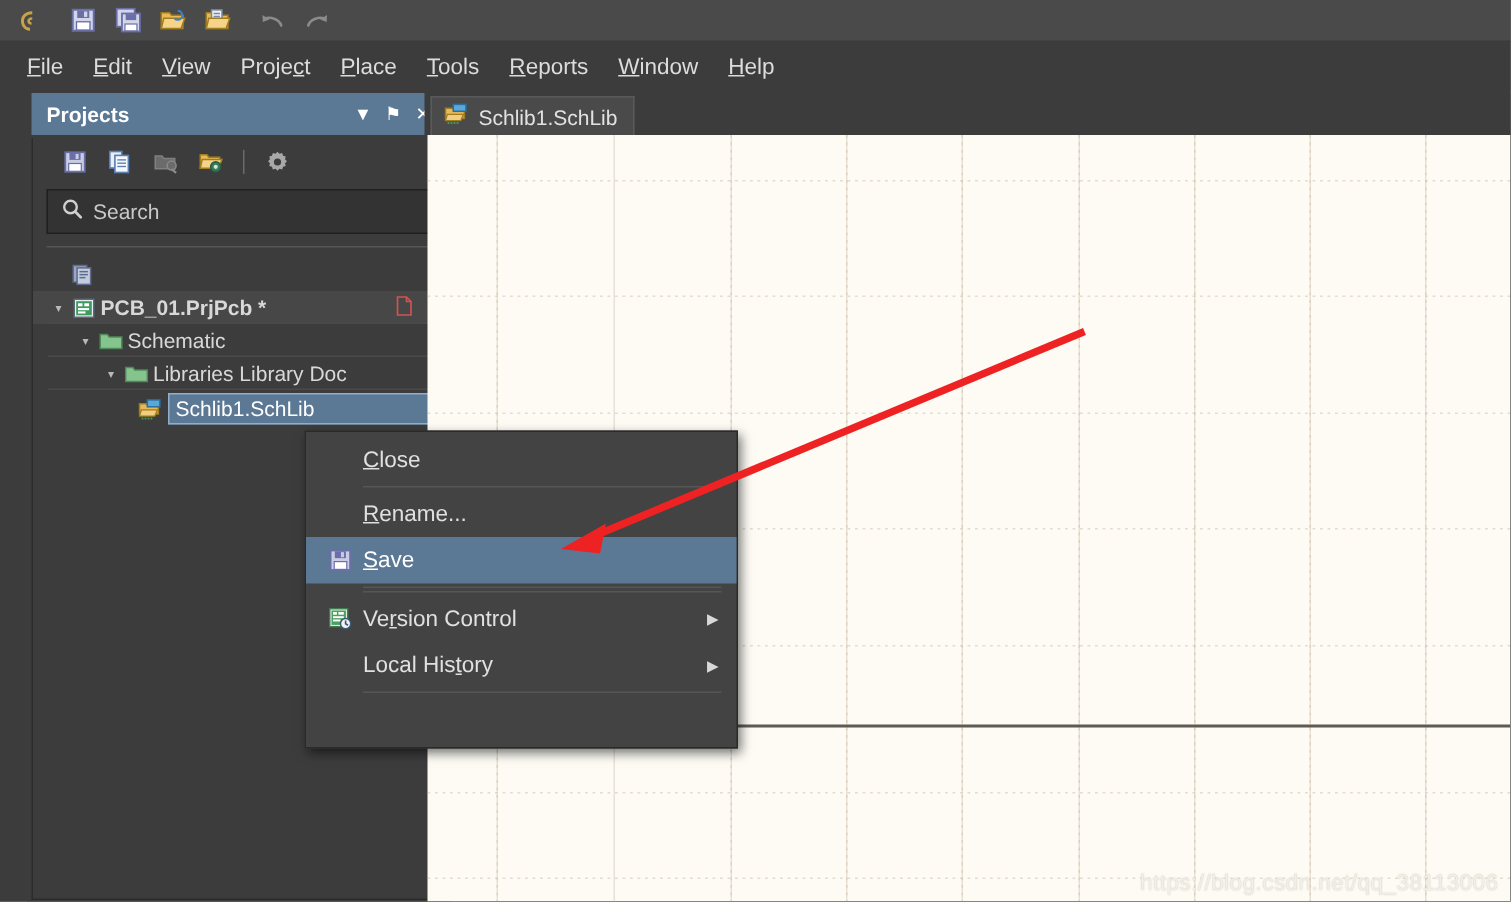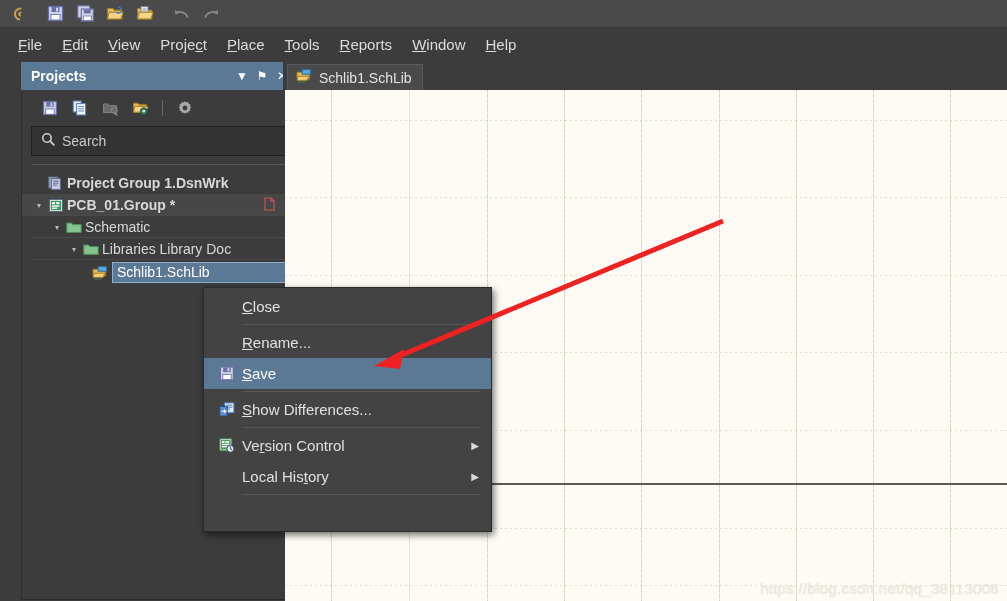--- a/index.html
+++ b/index.html
@@ -448,36 +448,35 @@
           <span class="twisty"></span>
           <span class="ticon">
             <svg width="16" height="15" viewBox="0 0 16 15">
               <rect x="0.8" y="1" width="9" height="11" fill="#9aa6c4" stroke="#5e6b8c" stroke-width="1"></rect>
               <rect x="3.4" y="2.6" width="9" height="11" fill="#c3cbdf" stroke="#5e6b8c" stroke-width="1"></rect>
               <rect x="5" y="4.6" width="5.6" height="1" fill="#5e6b8c"></rect>
               <rect x="5" y="6.6" width="5.6" height="1" fill="#5e6b8c"></rect>
               <rect x="5" y="8.6" width="4" height="1" fill="#5e6b8c"></rect>
             </svg>
           </span>
-          <span class="tlabel bold">Project Group 1.DsnWrk</span>
         </div>
 
         <div class="tree-row sel-dark" style="padding-left:10px;">
           <span class="twisty">▾</span>
           <span class="ticon">
             <svg width="16" height="15" viewBox="0 0 16 15">
               <rect x="1.5" y="1.5" width="13" height="12" fill="#e8eef4" stroke="#5a6a78" stroke-width="1"></rect>
               <rect x="2.8" y="2.8" width="10.4" height="9.4" fill="#3f9a5e"></rect>
               <rect x="4" y="4.2" width="3" height="2" fill="#ffffff"></rect>
               <rect x="8.2" y="4.2" width="3.2" height="2" fill="#ffffff"></rect>
               <rect x="4" y="7.4" width="7.4" height="1.4" fill="#ffffff"></rect>
               <rect x="4" y="9.6" width="5" height="1.4" fill="#ffffff"></rect>
             </svg>
           </span>
-          <span class="tlabel bold">PCB_01.Group *</span>
+          <span class="tlabel bold">PCB_01.PrjPcb *</span>
           <span class="rdoc">
             <svg width="11" height="14" viewBox="0 0 11 14">
               <path d="M1 1 L7 1 L10 4 L10 13 L1 13 Z" fill="none" stroke="#d4544f" stroke-width="1.1"></path>
               <path d="M7 1 L7 4 L10 4" fill="none" stroke="#d4544f" stroke-width="1.1"></path>
             </svg>
           </span>
           <span class="row-underline"></span>
         </div>
 
         <div class="tree-row" style="padding-left:28px;">
@@ -586,33 +585,20 @@
           <rect x="4.2" y="1.5" width="7.4" height="4.6" fill="#6a6fa8"></rect>
           <rect x="8.3" y="2.1" width="2" height="3.4" fill="#c9cde4"></rect>
           <rect x="3.8" y="8.4" width="8.4" height="5.2" fill="#ffffff" stroke="#6a6fa8" stroke-width="0.8"></rect>
         </svg>
       </span>
       <span class="ctx-label"><u>S</u>ave</span>
     </div>
 
     <div class="ctx-sep"></div>
 
-    <div class="ctx-item">
-      <span class="ctx-icon">
-        <svg width="16" height="15" viewBox="0 0 16 15">
-          <rect x="5.4" y="0.8" width="9.6" height="10" fill="#dfe8f5" stroke="#3f6fae" stroke-width="1"></rect>
-          <line x1="7" y1="3.2" x2="13.4" y2="3.2" stroke="#3f6fae" stroke-width="0.9"></line>
-          <line x1="7" y1="5.2" x2="13.4" y2="5.2" stroke="#3f6fae" stroke-width="0.9"></line>
-          <line x1="7" y1="7.2" x2="11" y2="7.2" stroke="#3f6fae" stroke-width="0.9"></line>
-          <rect x="0.8" y="4.4" width="7.4" height="9.6" fill="#5b8fd4" stroke="#2a4f82" stroke-width="1"></rect>
-          <path d="M2.4 9.2 L6.6 9.2 M5 7.6 L6.8 9.2 L5 10.8" stroke="#ffffff" stroke-width="1.1" fill="none"></path>
-        </svg>
-      </span>
-      <span class="ctx-label"><u>S</u>how Differences...</span>
-    </div>
 
     <div class="ctx-sep"></div>
 
     <div class="ctx-item">
       <span class="ctx-icon">
         <svg width="16" height="15" viewBox="0 0 16 15">
           <rect x="0.8" y="0.8" width="12" height="12" fill="#e8f1e8" stroke="#3f7d4f" stroke-width="1"></rect>
           <rect x="2" y="2" width="9.6" height="9.6" fill="#49a05f"></rect>
           <rect x="3" y="3" width="2.6" height="1.8" fill="#ffffff"></rect>
           <rect x="6.6" y="3" width="3.6" height="1.8" fill="#ffffff"></rect>

